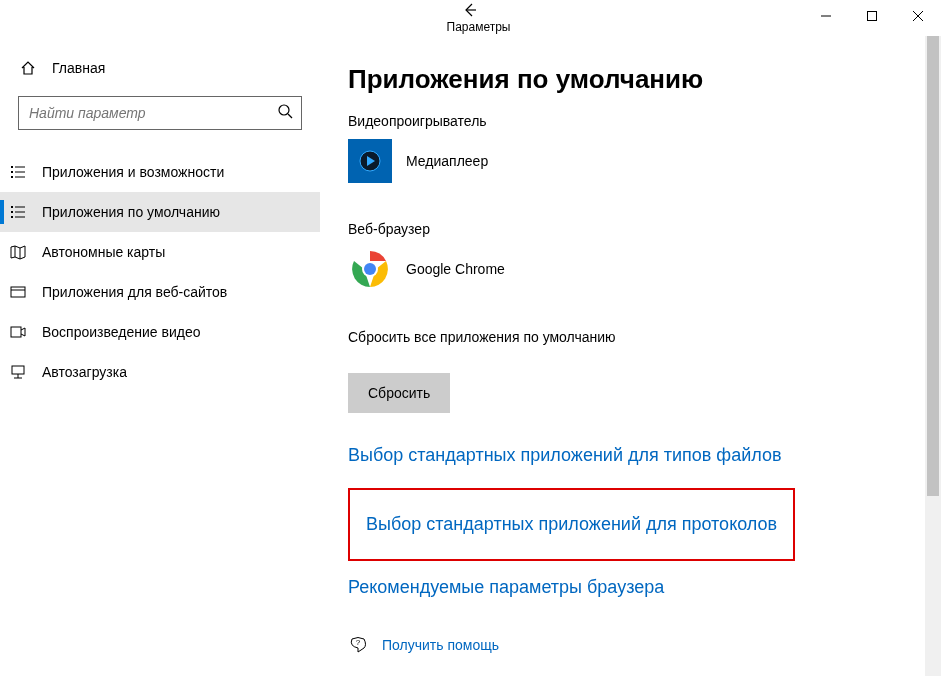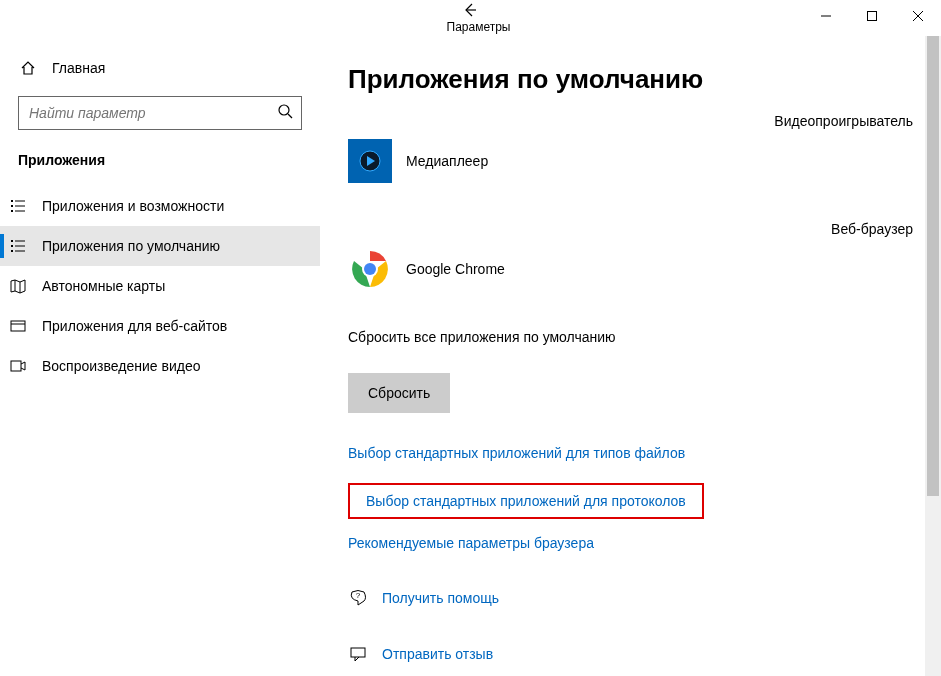--- a/index.html
+++ b/index.html
@@ -19,29 +19,29 @@
 .search-box input { border: none; outline: none; width: 100%; padding: 0 34px 0 10px; font-size: 14px; font-style: italic; color: #666; background: transparent; }
 .search-icon { position: absolute; right: 8px; top: 50%; transform: translateY(-50%); }
 .section-hdr { font-size: 14px; font-weight: 600; padding: 0 18px 18px 18px; }
 .nav-item { display: flex; padding: 12px 8px; cursor: pointer; position: relative; }
 .nav-item .icon-slot { width: 20px; margin-right: 14px; display: flex; align-items: center; justify-content: center; }
 .nav-item .label { font-size: 14px; }
 .nav-item.active::before { content: ""; position: absolute; left: 0; top: 8px; bottom: 8px; width: 4px; background: #0078d4; }
 .nav-item.active { background: #e6e6e6; }
 .content { flex: 1; padding: 28px 28px 0 28px; overflow: auto; position: relative; }
 .page-title { font-size: 26px; font-weight: 600; margin-bottom: 18px; }
-.subhdr { font-size: 14px; margin-bottom: 10px; text-align: right; }
+.subhdr { font-size: 14px; margin-bottom: 10px; }
 .app-row { display: flex; align-items: center; margin-bottom: 38px; cursor: pointer; }
 .app-icon { width: 44px; height: 44px; display: flex; align-items: center; justify-content: center; margin-right: 14px; }
 .icon-media { background: #0063b1; }
 .app-label { font-size: 14px; }
 .reset-hdr { font-size: 14px; margin-bottom: 28px; }
 .reset-btn { background: #ccc; border: none; padding: 12px 20px; font-size: 14px; cursor: pointer; margin-bottom: 32px; }
-.link { display: block; color: #0067c0; font-size: 14px; margin-bottom: 22px; cursor: pointer; width: fit-content; }
-.link.highlighted { border: 2px solid #d00; padding: 8px 16px; margin-bottom: 16px; }
+.link { display: block; color: #0067c0; font-size: 18px; margin-bottom: 22px; cursor: pointer; width: fit-content; }
+.link.highlighted { border: 2px solid #d00; padding: 24px 16px; margin-bottom: 16px; }
 .help-row { display: flex; align-items: center; margin-top: 38px; margin-bottom: 14px; }
 .help-row .icon-slot { width: 20px; margin-right: 14px; display: flex; align-items: center; justify-content: center; }
 .help-row .label { color: #0067c0; font-size: 14px; cursor: pointer; }
 .scrollbar-track { position: absolute; right: 0; top: 36px; bottom: 0; width: 16px; background: #f0f0f0; }
 .scrollbar-thumb { position: absolute; right: 2px; width: 12px; top: 36px; height: 460px; background: #c2c2c2; }
 </style>
 </head>
 <body>
 
 <div class="titlebar">
@@ -84,21 +84,20 @@
     </div>
     <div class="search-wrap">
       <div class="search-box">
         <input type="text" placeholder="Найти параметр" style="">
         <span class="search-icon"><svg width="16" height="16" viewBox="0 0 16 16">
               <circle cx="7" cy="7" r="5" stroke="#000" fill="none" stroke-width="1.2"></circle>
               <line x1="11" y1="11" x2="15" y2="15" stroke="#000" stroke-width="1.2"></line>
             </svg></span>
       </div>
     </div>
-    <div class="section-hdr">Приложения</div>
 
     <div class="nav-item">
       <span class="icon-slot">
           <svg width="16" height="16" viewBox="0 0 16 16">
             <rect x="1" y="2" width="2" height="2" fill="#000"></rect>
             <rect x="1" y="7" width="2" height="2" fill="#000"></rect>
             <rect x="1" y="12" width="2" height="2" fill="#000"></rect>
             <line x1="5" y1="3" x2="15" y2="3" stroke="#000"></line>
             <line x1="5" y1="8" x2="15" y2="8" stroke="#000"></line>
             <line x1="5" y1="13" x2="15" y2="13" stroke="#000"></line>
@@ -139,20 +138,30 @@
       <span class="label">Приложения для веб-сайтов</span>
     </div>
     <div class="nav-item">
       <span class="icon-slot">
           <svg width="16" height="16" viewBox="0 0 16 16">
             <rect x="1" y="3" width="10" height="10" stroke="#000" fill="none"></rect>
             <path d="M11 6 L15 4 V12 L11 10" stroke="#000" fill="none"></path>
           </svg>
         </span>
       <span class="label">Воспроизведение видео</span>
+    </div>
+    <div class="nav-item">
+      <span class="icon-slot">
+          <svg width="16" height="16" viewBox="0 0 16 16">
+            <rect x="2" y="2" width="12" height="8" stroke="#000" fill="none"></rect>
+            <line x1="8" y1="10" x2="8" y2="14" stroke="#000"></line>
+            <line x1="4" y1="14" x2="12" y2="14" stroke="#000"></line>
+          </svg>
+        </span>
+      <span class="label">Автозагрузка</span>
     </div>
   </div>
 
   <div class="content">
     <h1 class="page-title">Приложения по умолчанию</h1>
 
     <div class="subhdr">Видеопроигрыватель</div>
     <div class="app-row">
       <div class="app-icon icon-media">
         <svg width="24" height="24" viewBox="0 0 24 24">

